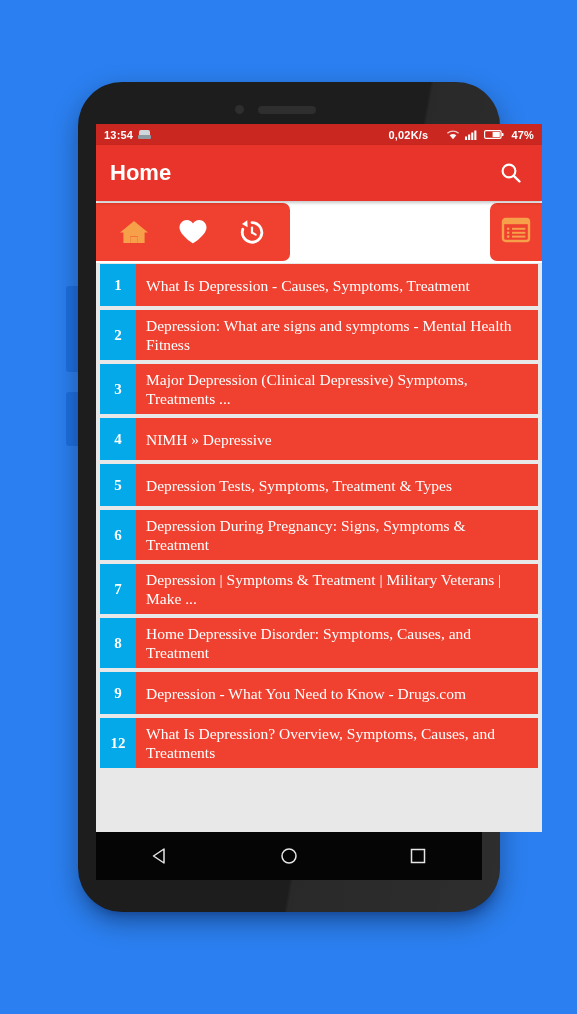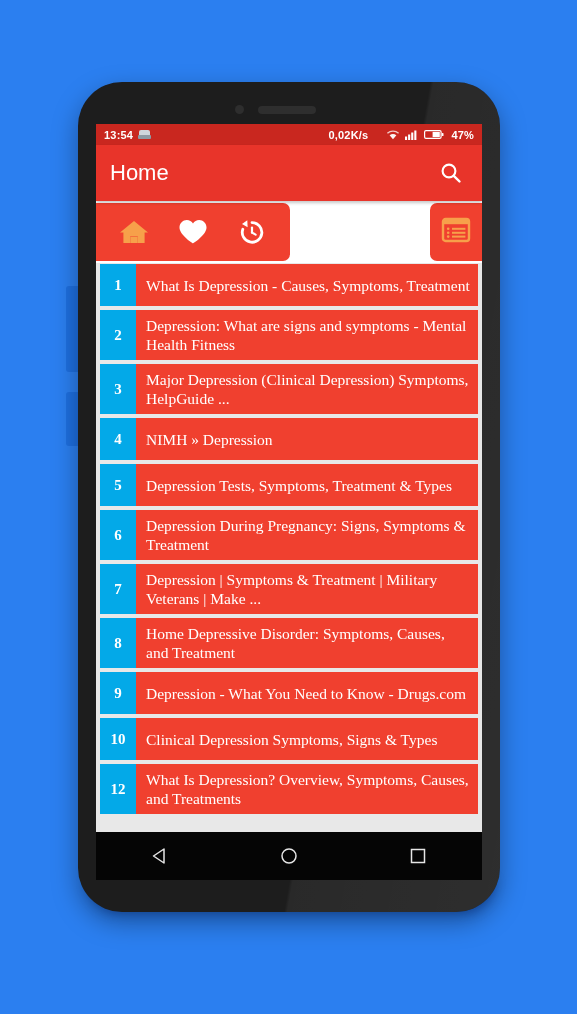--- a/index.html
+++ b/index.html
@@ -82,21 +82,21 @@
     height: 8px;
     background: #2e2e2e;
     border-radius: 4px;
   }
 
   
   #screen {
     position: absolute;
     left: 96px;
     top: 124px;
-    width: 386px;
+    width: 446px;
     height: 708px;
     background: #ffffff;
     overflow: hidden;
   }
 
   
   #status-bar {
     height: 21px;
     background: #c9271f;
     display: flex;
@@ -141,21 +141,21 @@
     display: flex;
     align-items: center;
     padding: 0 14px;
     box-shadow: 0 2px 3px rgba(0,0,0,0.22);
     position: relative;
     z-index: 3;
   }
   #app-title {
     color: #ffffff;
     font-size: 22px;
-    font-weight: normal;
+    font-weight: bold;
     flex: 1;
   }
   #search-button {
     width: 34px;
     height: 34px;
     display: flex;
     align-items: center;
     justify-content: center;
     cursor: pointer;
   }
@@ -359,49 +359,45 @@
     <div class="list-row">
       <div class="row-index">1</div>
       <div class="row-title">What Is Depression - Causes, Symptoms, Treatment</div>
     </div>
     <div class="list-row">
       <div class="row-index">2</div>
       <div class="row-title">Depression: What are signs and symptoms - Mental Health Fitness</div>
     </div>
     <div class="list-row">
       <div class="row-index">3</div>
-      <div class="row-title">Major Depression (Clinical Depression) Symptoms, HelpGuide ...</div>
+      <div class="row-title">Major Depression (Clinical Depressive) Symptoms, Treatments ...</div>
     </div>
     <div class="list-row">
       <div class="row-index">4</div>
-      <div class="row-title">NIMH » Depression</div>
+      <div class="row-title">NIMH » Depressive</div>
     </div>
     <div class="list-row">
       <div class="row-index">5</div>
       <div class="row-title">Depression Tests, Symptoms, Treatment &amp; Types</div>
     </div>
     <div class="list-row">
       <div class="row-index">6</div>
       <div class="row-title">Depression During Pregnancy: Signs, Symptoms &amp; Treatment</div>
     </div>
     <div class="list-row">
       <div class="row-index">7</div>
       <div class="row-title">Depression | Symptoms &amp; Treatment | Military Veterans | Make ...</div>
     </div>
     <div class="list-row">
       <div class="row-index">8</div>
       <div class="row-title">Home Depressive Disorder: Symptoms, Causes, and Treatment</div>
     </div>
     <div class="list-row">
       <div class="row-index">9</div>
       <div class="row-title">Depression - What You Need to Know - Drugs.com</div>
-    </div>
-    <div class="list-row">
-      <div class="row-index">10</div>
-      <div class="row-title">Clinical Depression Symptoms, Signs &amp; Types</div>
     </div>
     <div class="list-row">
       <div class="row-index">12</div>
       <div class="row-title">What Is Depression? Overview, Symptoms, Causes, and Treatments</div>
     </div>
 
   </div>
 
 </div>
 

